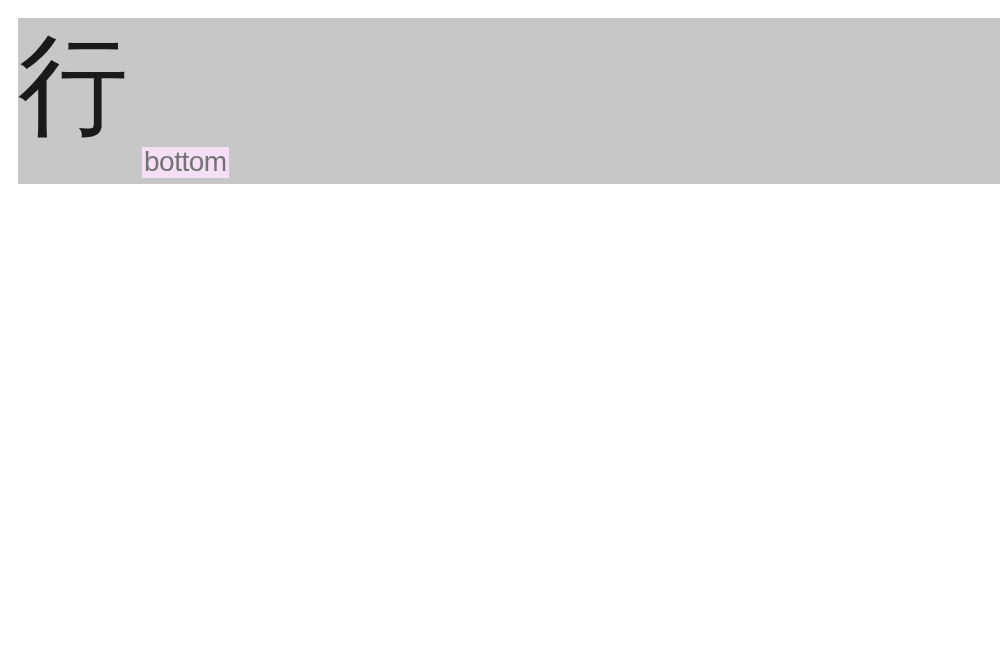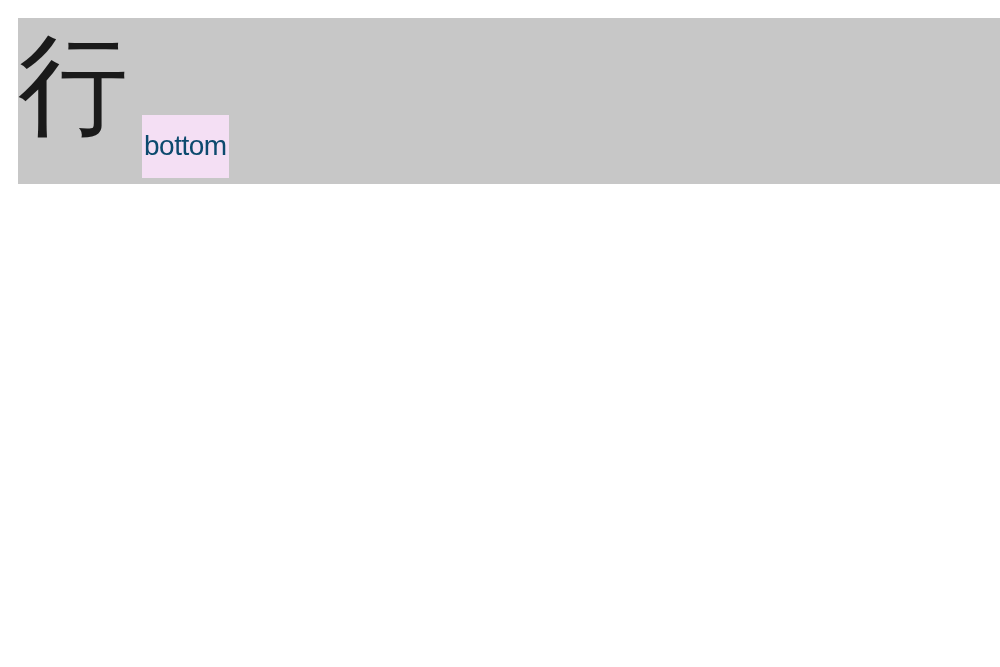--- a/index.html
+++ b/index.html
@@ -28,23 +28,23 @@
       position: absolute;
       left: 0px;
       top: 12px;
       font-weight: 400;
     }
     .tag {
       position: absolute;
       left: 124px;
       bottom: 6px;
       font-size: 28px;
-      color: #0c4a6e;
+      color: #737373;
       background: #f4dff4;
-      padding: 16px 2px;
+      padding: 0 2px;
       line-height: 1.1;
       letter-spacing: -0.5px;
     }
   </style>
 </head>
 <body>
 
 <div class="banner">
   <span class="cjk-char">行</span>
   <span class="tag">bottom</span>

